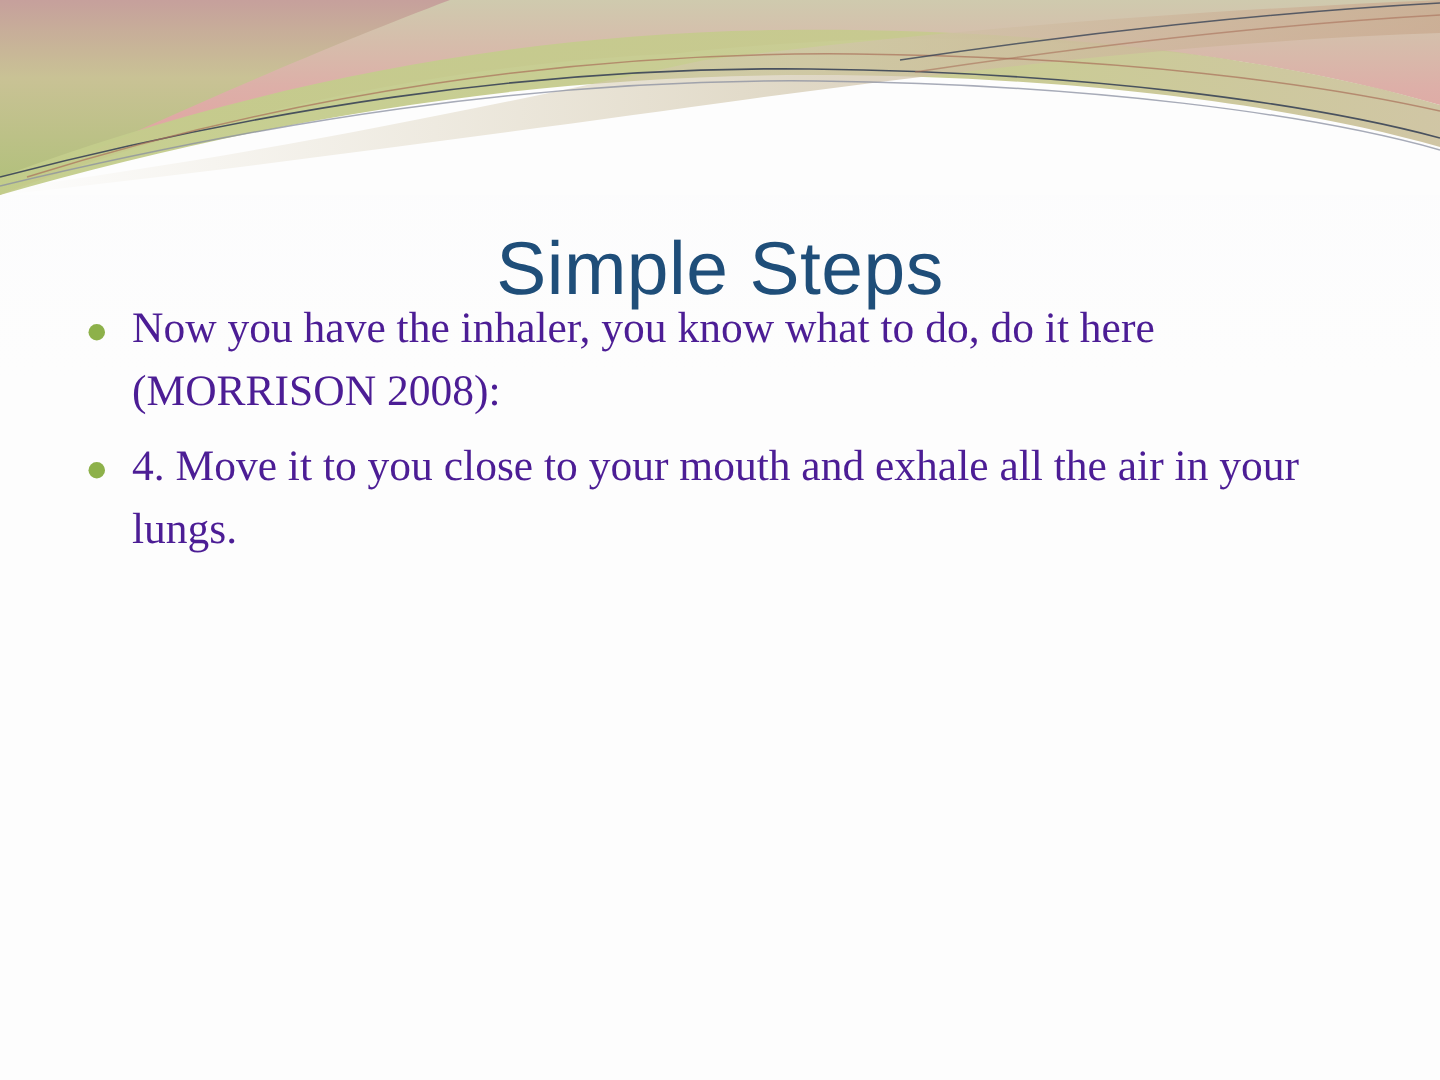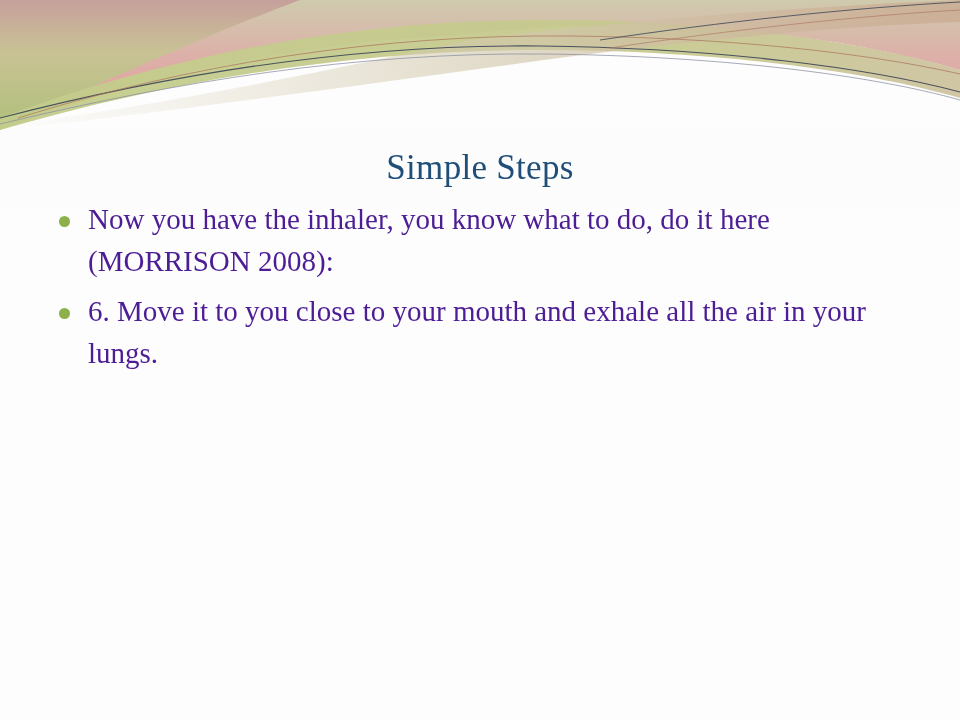--- a/index.html
+++ b/index.html
@@ -33,22 +33,22 @@
     height: 130px;
     z-index: 1;
   }
   .slide-title {
     position: absolute;
     top: 112px;
     left: 0;
     width: 960px;
     text-align: center;
     z-index: 3;
-    font-family: Liberation Serif, serif;
-    font-size: 35px;
+    font-family: Liberation Sans, sans-serif;
+    font-size: 50px;
     line-height: 66px;
     font-weight: 400;
     color: #1F4E79;
     letter-spacing: 0.3px;
   }
   .body-list {
     position: absolute;
     top: 198px;
     left: 52px;
     width: 868px;
@@ -134,19 +134,19 @@
     <li class="bullet-row">
       <span class="bullet-dot"></span>
       <span class="bullet-text">Now you have the inhaler, you know what to do, do it here (MORRISON 2008):</span>
     </li>
 
 
 
 
     <li class="bullet-row">
       <span class="bullet-dot"></span>
-      <span class="bullet-text">6. Move it to you close to your mouth and exhale all the air in your lungs.</span>
+      <span class="bullet-text">4. Move it to you close to your mouth and exhale all the air in your lungs.</span>
     </li>
 
 
   </ul>
 
 </div>
 
 </body></html>

